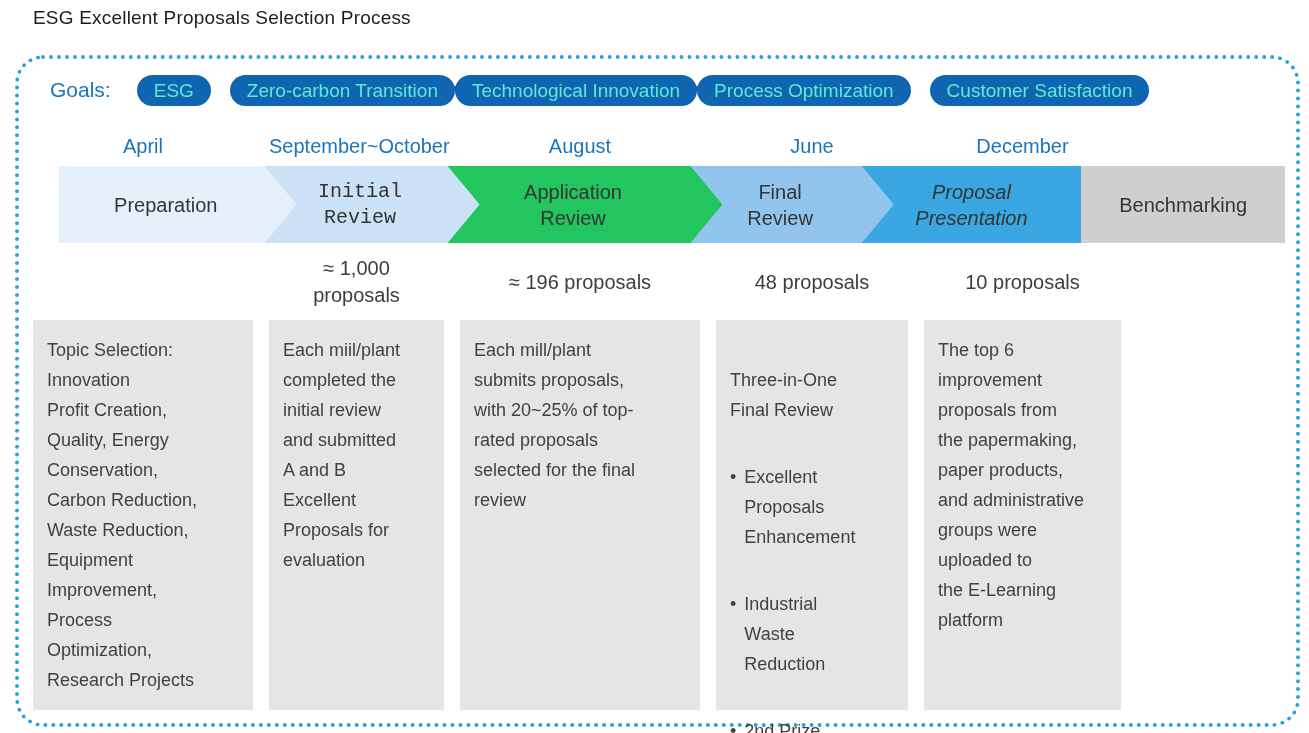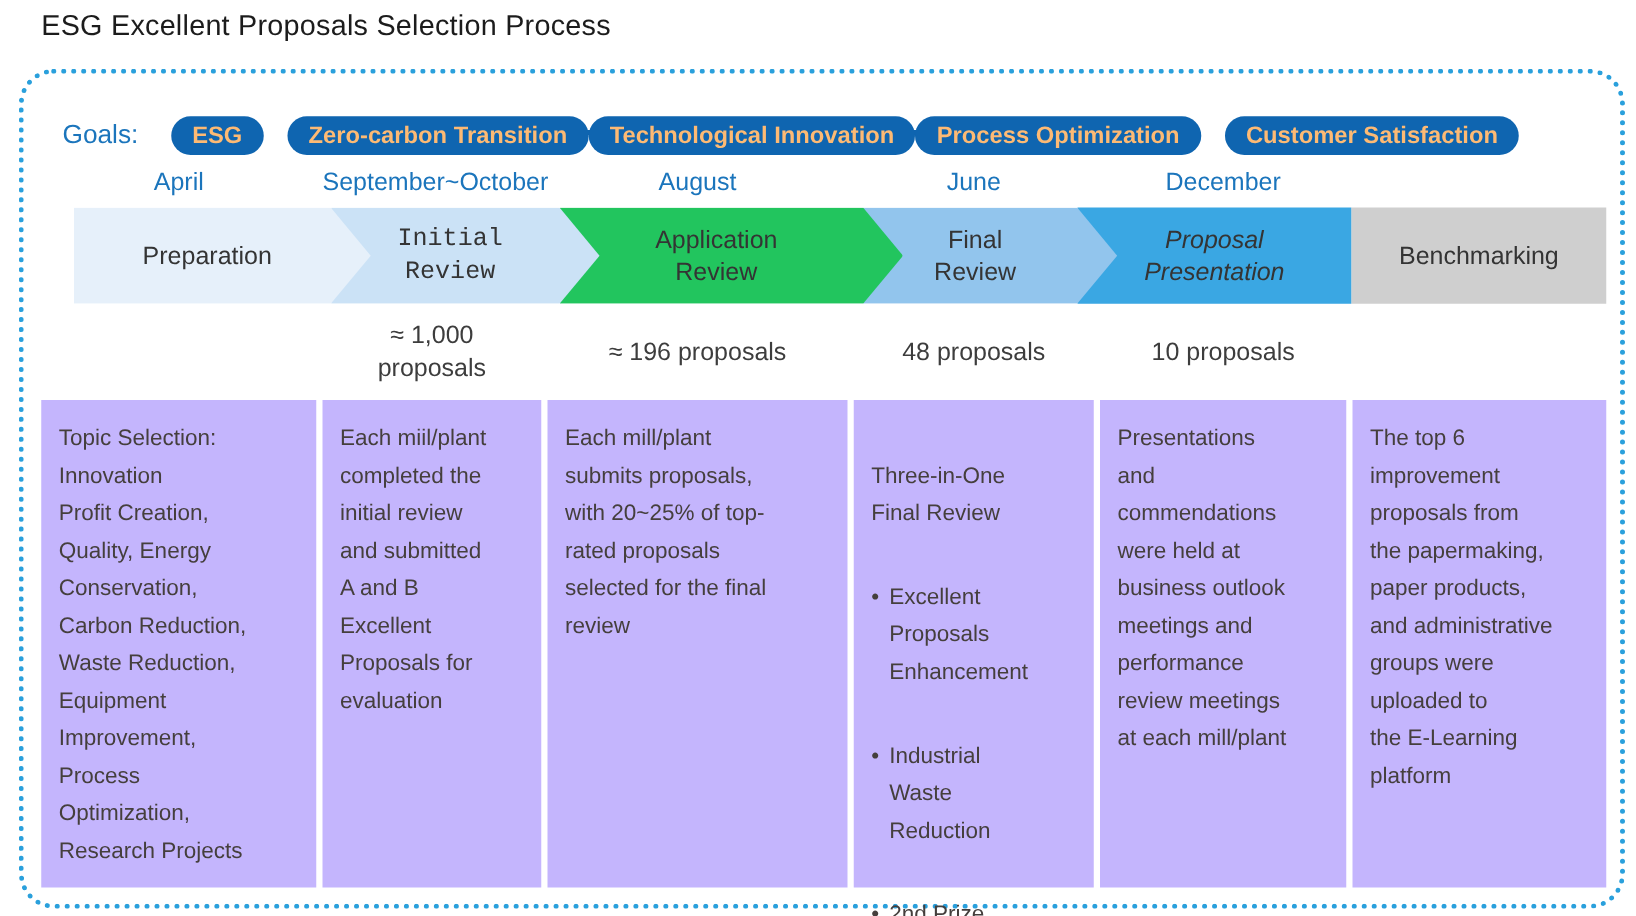--- a/index.html
+++ b/index.html
@@ -5,55 +5,55 @@
   * { box-sizing: border-box; margin: 0; padding: 0; }
   html, body {
     width: 1309px; height: 733px;
     background: #ffffff;
     font-family: "Liberation Sans", sans-serif;
     overflow: hidden;
     position: relative;
   }
   .page-title {
     position: absolute; left: 33px; top: 7px;
-    font-size: 23px; color: #1c1c1c; letter-spacing: 0.2px;
+    font-size: 19px; color: #1c1c1c; letter-spacing: 0.2px;
   }
   .board {
     position: absolute; left: 15px; top: 55px;
     width: 1285px; height: 672px;
     border: 4px dotted #2aa0dc;
     border-radius: 28px;
   }
   .row { position: absolute; left: 14px; width: 1252px; }
 
   
-  .goals-row { top: 33px; height: 32px; display: flex; align-items: center; }
+  .goals-row { top: 15px; height: 32px; display: flex; align-items: center; }
   .goals-label {
     color: #1b75bc; font-size: 21px; padding-left: 17px; margin-right: 26px;
     white-space: nowrap;
   }
   .pill {
     position: relative; z-index: 1;
-    background: #0f65b0; color: #fdba74;
-    font-weight: bold; font-size: 19px;
+    background: #0f65b0; color: #5eead4;
+    font-weight: normal; font-size: 19px;
     height: 31px; line-height: 31px;
     padding: 0 17px; border-radius: 16px;
     white-space: nowrap; margin-right: 19px;
   }
   .pill:last-child { margin-right: 0; }
   .goal-connector {
     width: 29px; height: 4px; background: #0f65b0;
     align-self: center; margin: -4px -24px 0 -24px; z-index: 0;
   }
 
   
   .cols {
     display: grid;
     grid-template-columns: 220px 175px 240px 192px 197px 203px;
-    column-gap: 5px;
+    column-gap: 16px;
   }
 
   
   .months-row { top: 76px; height: 28px; }
   .month {
     text-align: center; color: #1b75bc; font-size: 20px; white-space: nowrap;
   }
 
   
   .chevrons { top: 107px; height: 77px; display: flex; padding-left: 26px; }
@@ -78,21 +78,21 @@
   .counts-row { top: 193px; height: 60px; }
   .count {
     display: flex; align-items: center; justify-content: center;
     text-align: center; color: #3d3d3d; font-size: 20px;
     white-space: pre-line; line-height: 27px;
   }
 
   
   .boxes { top: 261px; height: 390px; }
   .box {
-    background: #c4b5fd; height: 390px;
+    background: #e5e5e5; height: 390px;
     padding: 15px 10px 12px 14px;
     color: #453f3d; font-size: 18px; line-height: 30px;
     white-space: pre-line;
   }
   .bullet { display: flex; margin-top: 7px; }
   .bullet::before { content: "\2022"; margin-right: 8px; }
 </style>
 </head>
 <body>
 
@@ -176,29 +176,20 @@
       <div class="bullet"><span>Excellent
 Proposals
 Enhancement</span></div>
       <div class="bullet"><span>Industrial
 Waste
 Reduction</span></div>
       <div class="bullet"><span>2nd Prize
 and above
 Proposals</span></div>
     </div>
-    <div class="box">Presentations
-and
-commendations
-were held at
-business outlook
-meetings and
-performance
-review meetings
-at each mill/plant</div>
     <div class="box">The top 6
 improvement
 proposals from
 the papermaking,
 paper products,
 and administrative
 groups were
 uploaded to
 the E-Learning
 platform</div>

